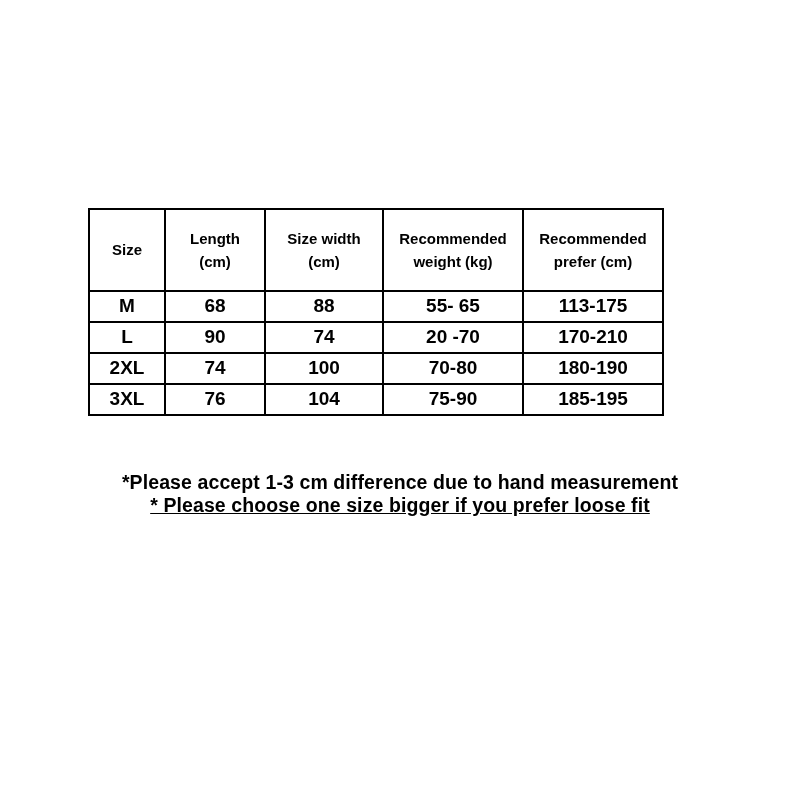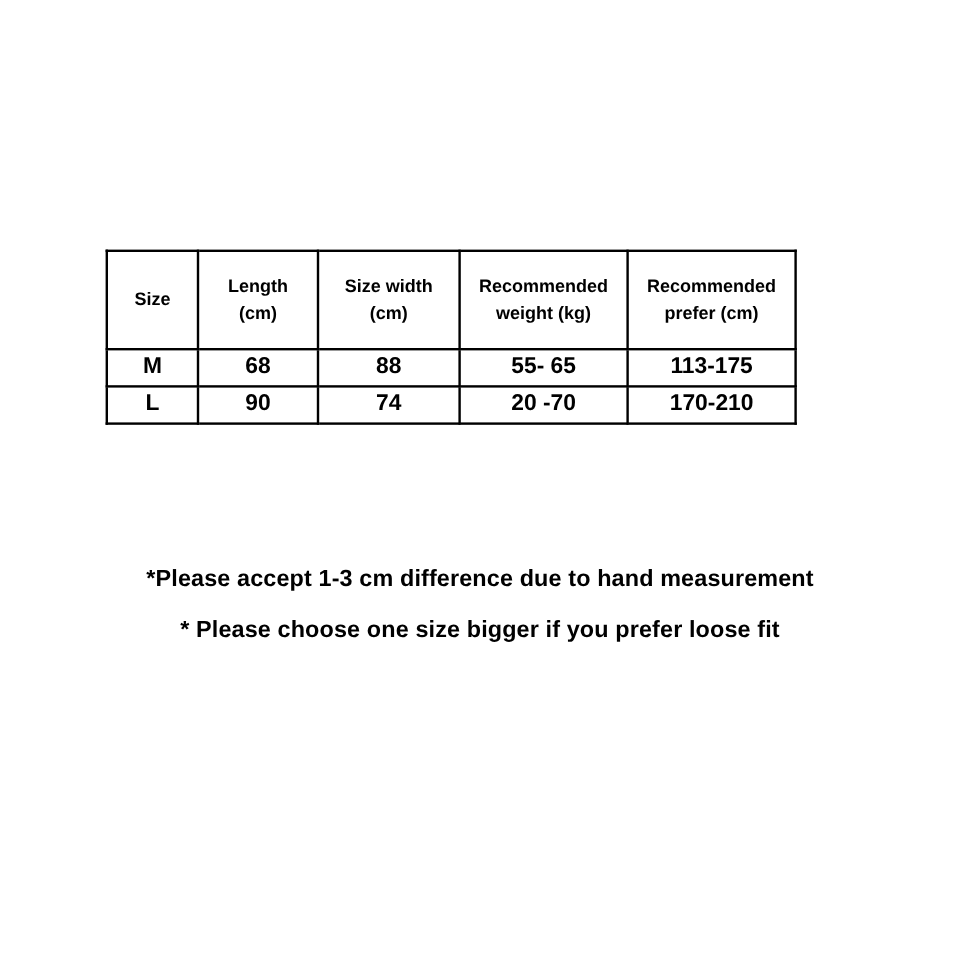--- a/index.html
+++ b/index.html
@@ -60,21 +60,21 @@
   .note {
     position: absolute;
     width: 800px;
     text-align: center;
     font-size: 19.5px;
     font-weight: bold;
     letter-spacing: 0.1px;
     color: #000000;
   }
   .note-1 { top: 471px; }
-  .note-2 { top: 514px; }
+  .note-2 { top: 494px; text-decoration: underline; }
 </style>
 </head>
 <body>
 
 <div class="page">
 
   <div class="table-wrap">
     <table class="size-table">
       <colgroup>
         <col class="c-size">
@@ -114,20 +114,34 @@
           <td>55- 65</td>
           <td>113-175</td>
         </tr>
         <tr>
           <td>L</td>
           <td>90</td>
           <td>74</td>
           <td>20 -70</td>
           <td>170-210</td>
         </tr>
+        <tr>
+          <td>2XL</td>
+          <td>74</td>
+          <td>100</td>
+          <td>70-80</td>
+          <td>180-190</td>
+        </tr>
+        <tr>
+          <td>3XL</td>
+          <td>76</td>
+          <td>104</td>
+          <td>75-90</td>
+          <td>185-195</td>
+        </tr>
       </tbody>
     </table>
   </div>
 
   <div class="note note-1">*Please accept 1-3 cm difference due to hand measurement</div>
   <div class="note note-2">* Please choose one size bigger if you prefer loose fit</div>
 
 </div>
 
 </body></html>

